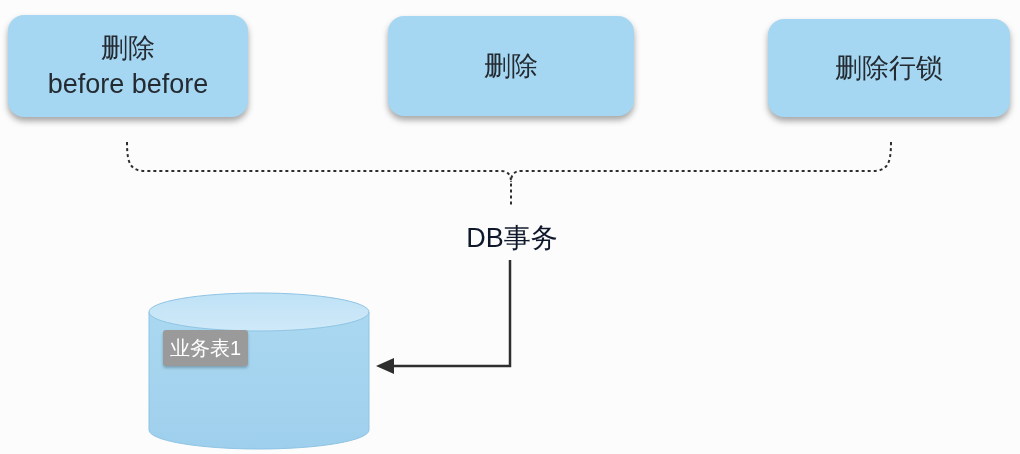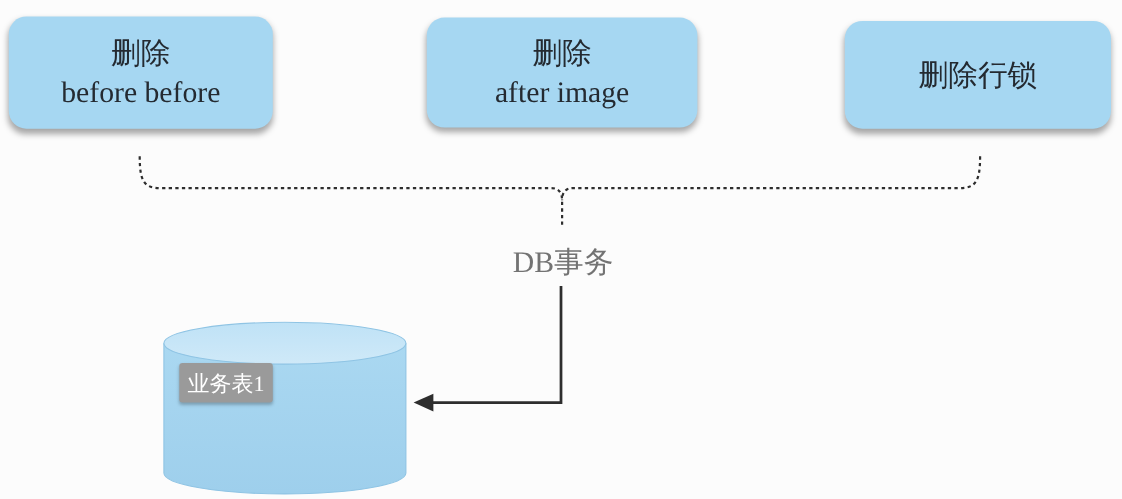--- a/index.html
+++ b/index.html
@@ -5,21 +5,20 @@
   html,body{margin:0;padding:0;}
   body{
     font-family:"Liberation Sans", sans-serif;
     background:#ffffff;
   }
   .canvas{
     position:relative;
     width:1020px;height:454px;
     background:#fcfcfc;
     overflow:hidden;
-    font-family:Liberation Serif, serif;
   }
   
   .node{
     position:absolute;
     background:#a6d7f2;
     border-radius:16px;
     display:flex;flex-direction:column;
     align-items:center;justify-content:center;
     color:#242a31;
     font-size:27px;
@@ -34,21 +33,21 @@
   
   svg.overlay{
     position:absolute;left:0;top:0;width:1020px;height:454px;
     pointer-events:none;
   }
   .brace-label{
     position:absolute;
     left:412px;top:220px;width:200px;
     text-align:center;
     font-size:27px;
-    color:#737373;
+    color:#0f172a;
   }
   
   .db-wrap{
     position:absolute;left:148px;top:292px;width:222px;height:158px;
   }
   .db-wrap svg{position:absolute;left:0;top:0;}
   .table-chip{
     position:absolute;
     width:85px;height:36px;
     background:#9a9a9a;
@@ -68,21 +67,20 @@
 <body>
 
 <div class="canvas">
 
   <div class="node" id="box-before">
     <span class="line">删除</span>
     <span class="line">before before</span>
   </div>
   <div class="node" id="box-after">
     <span class="line">删除</span>
-    <span class="line">after image</span>
   </div>
   <div class="node" id="box-rowlock">
     <span class="line">删除行锁</span>
     <span class="line"></span>
   </div>
 
   <svg class="overlay" viewBox="0 0 1020 454">
 
     <path d="M127,142 C127,165 131,171 146,171 L501,171 Q511,171 511,182 L511,206
              M891,142 C891,165 887,171 872,171 L521,171 Q511,171 511,182" fill="none" stroke="#2e2e2e" stroke-width="2" stroke-dasharray="3 3"></path>

